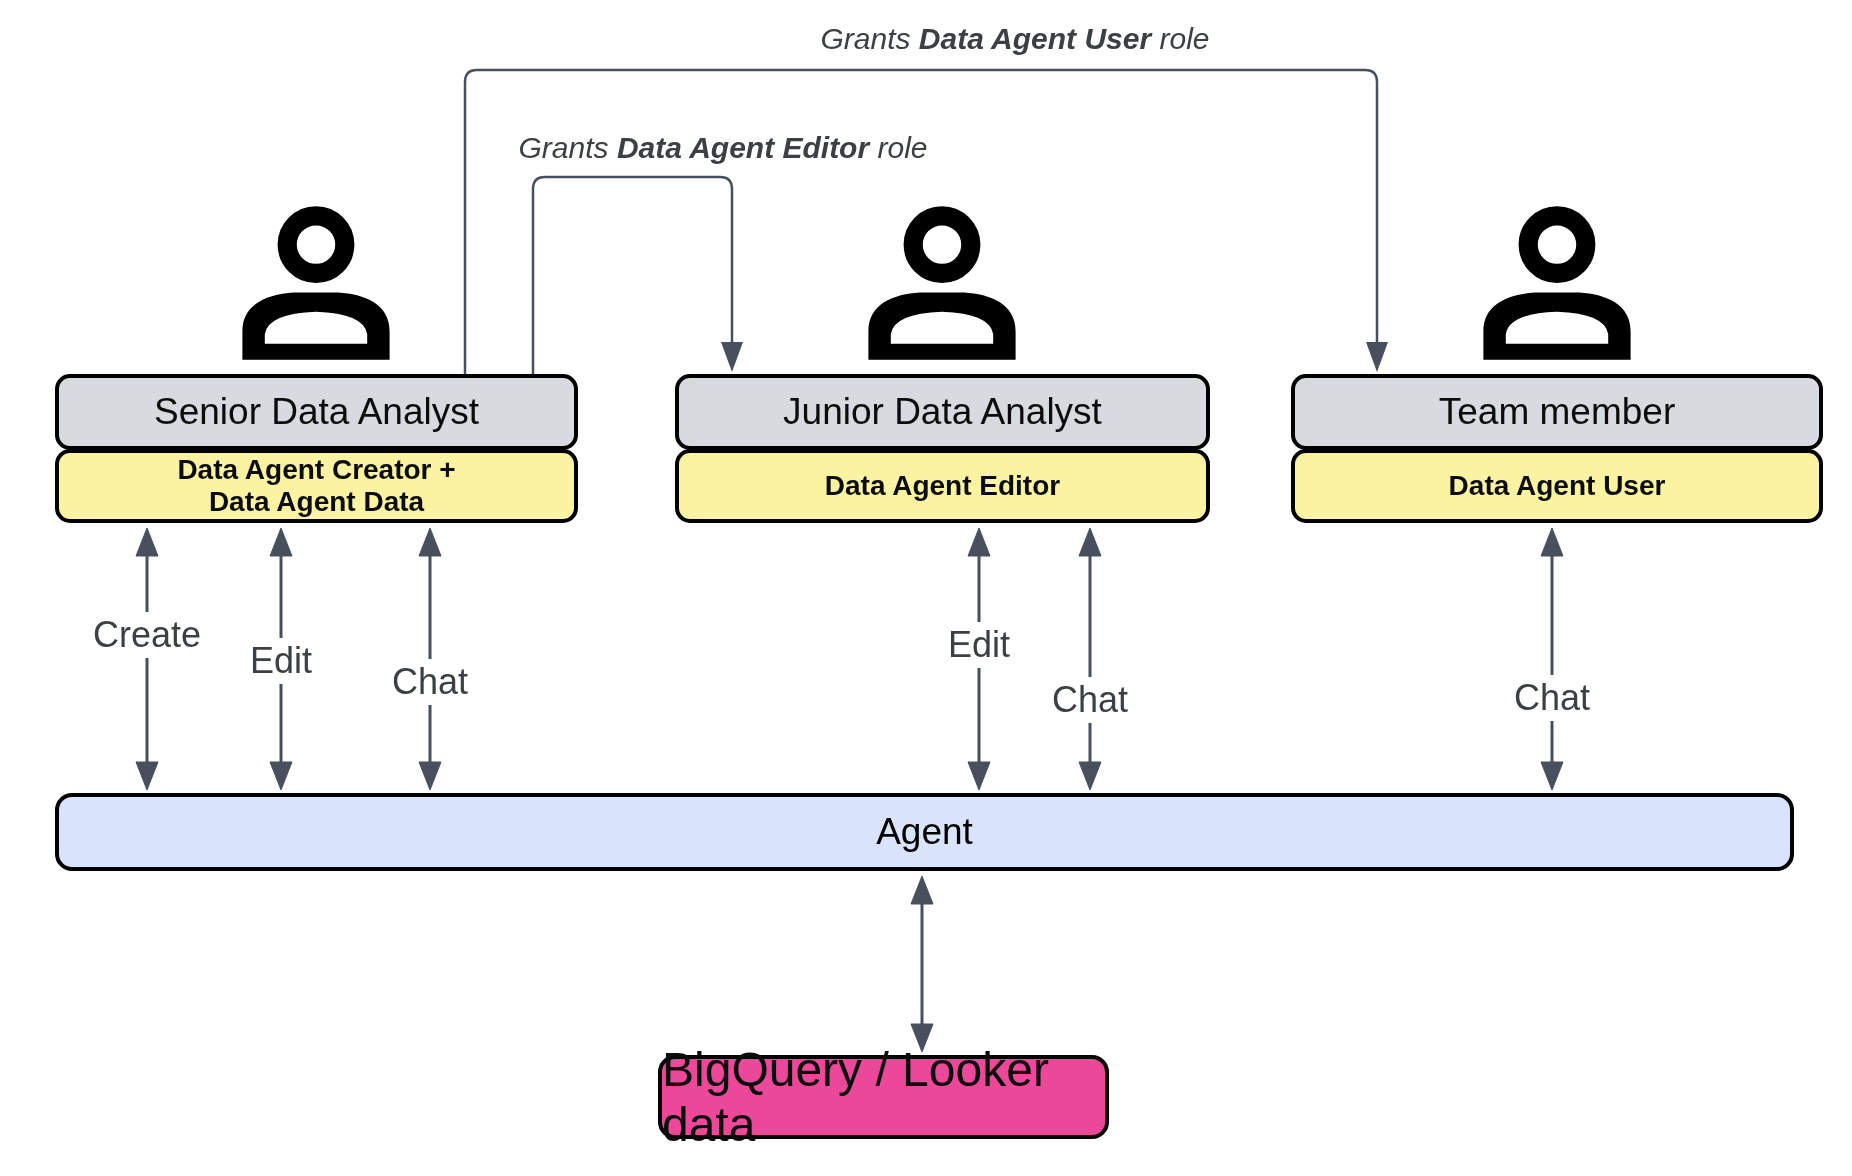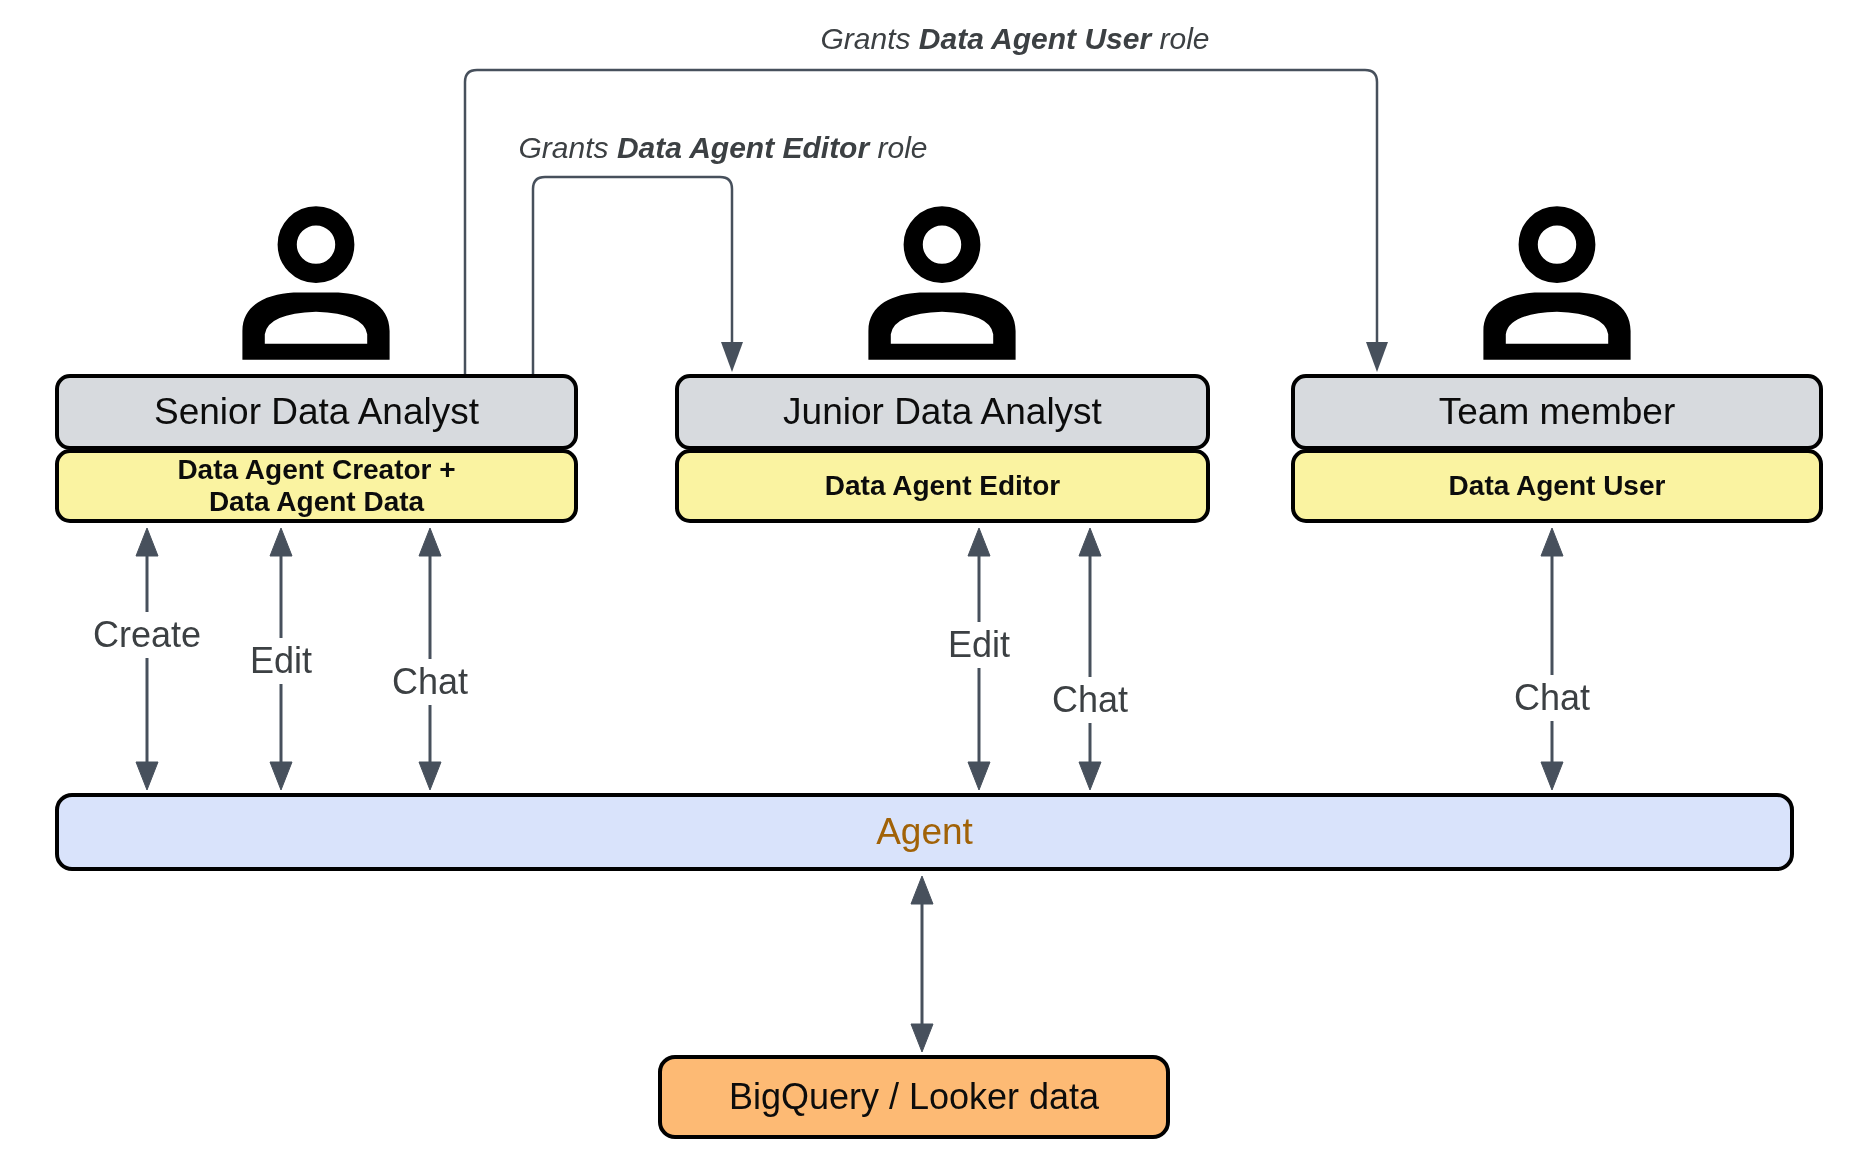--- a/index.html
+++ b/index.html
@@ -42,27 +42,27 @@
   .actor-role{
     background:#faf3a1;
     height:74px;top:449px;
     font-size:28px;font-weight:bold;color:#0c0c0c;
     line-height:32px;
     flex-direction:column;
   }
   .agent-bar{
     background:#d9e3fb;
     left:55px;top:793px;width:1739px;height:78px;
-    font-size:37px;color:#a16207;
+    font-size:37px;color:#000000;
     border-radius:17px;
   }
   .datastore-box{
-    background:#fdba74;
-    left:658px;top:1055px;width:512px;height:84px;
-    font-size:36px;color:#0c0c0c;
+    background:#ec4899;
+    left:658px;top:1055px;width:451px;height:84px;
+    font-size:48px;color:#0c0c0c;
     border-radius:17px;
   }
 
   .action-label{
     position:absolute;
     transform:translate(-50%,-50%);
     background:#ffffff;
     padding:2px 8px;
     font-size:36px;
     color:#3c4043;

